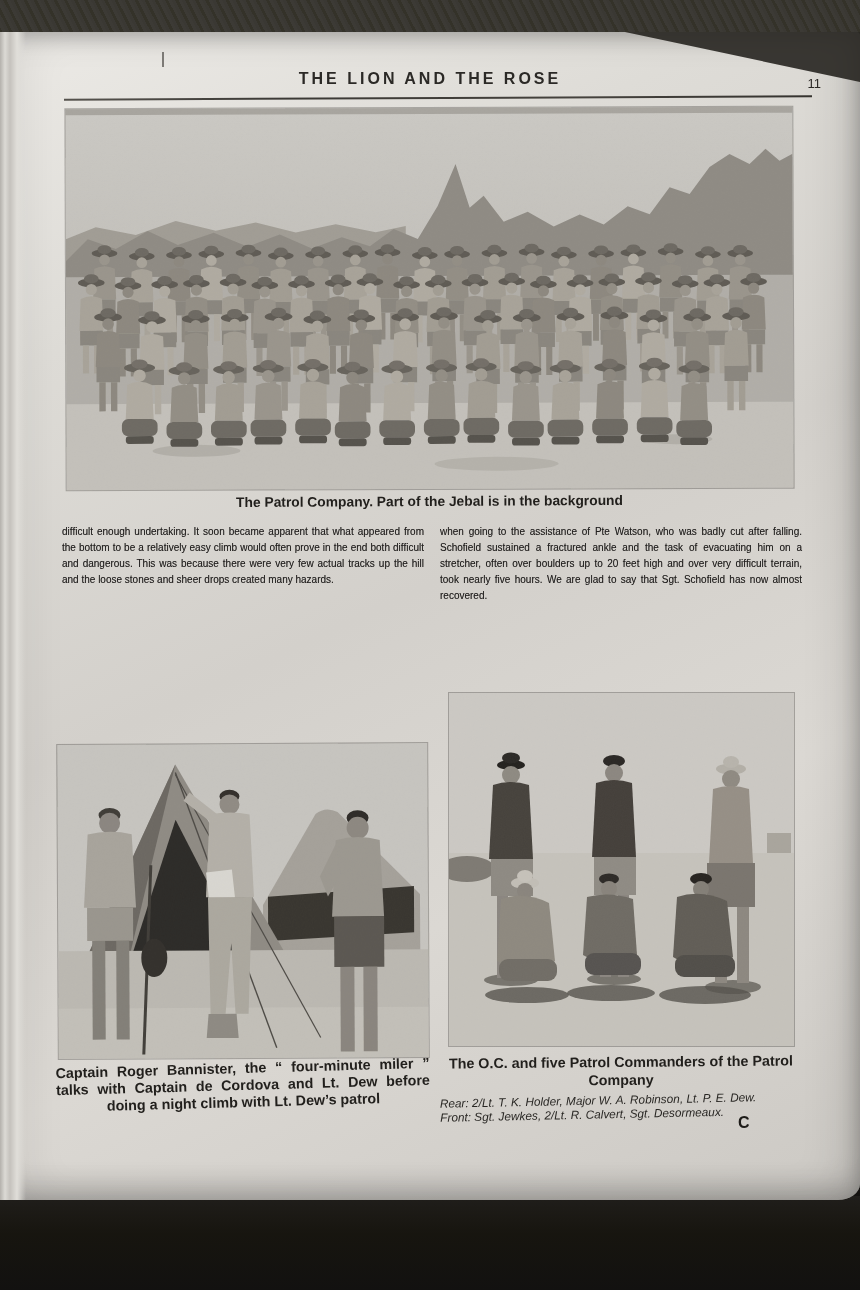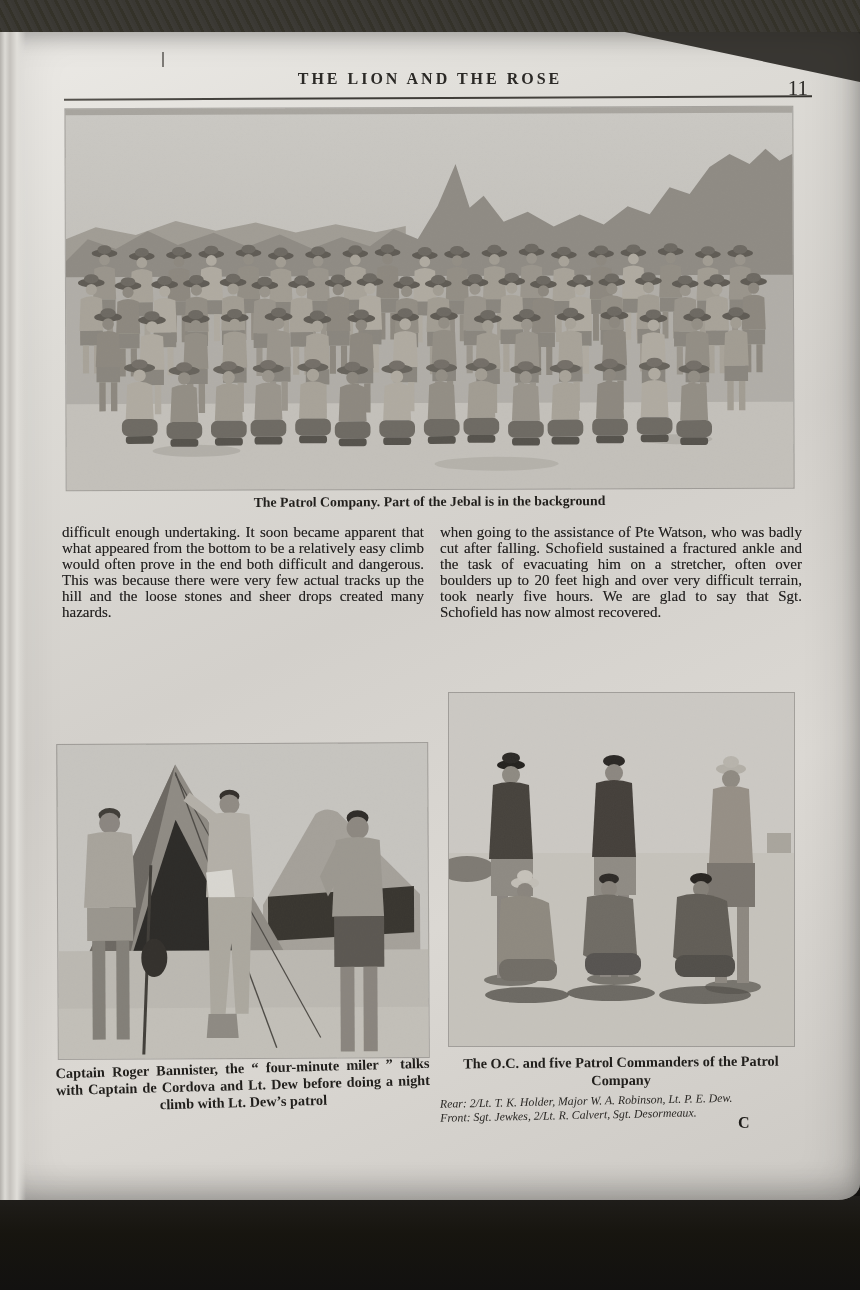--- a/index.html
+++ b/index.html
@@ -1,18 +1,18 @@
 <!DOCTYPE html>
 <html><head>
 <meta charset="utf-8">
 <style>
   * { margin:0; padding:0; box-sizing:border-box; }
   html,body { width:860px; height:1290px; overflow:hidden; background:#141210; }
   .stage { position:relative; width:860px; height:1290px; background:#141210;
-           font-family:Liberation Serif, serif; color:#242220; }
+           font-family:Liberation Sans, sans-serif; color:#242220; }
 
   
   .backdrop-top { position:absolute; left:0; top:0; width:860px; height:40px;
       background:repeating-linear-gradient(63deg,#3a3833 0 3px,#343229 3px 6px,#3c3a35 6px 9px); }
   .backdrop-bottom { position:absolute; left:0; top:1196px; width:860px; height:94px;
       background:linear-gradient(180deg,#201e1b 0%,#17150f 40%,#121110 100%); }
 
   
   .page { position:absolute; left:0; top:32px; width:860px; height:1168px;
       background:linear-gradient(155deg,#eceae6 0%,#dedcd7 22%,#d3d0cb 48%,#dbd8d3 70%,#ccc9c4 100%);
@@ -22,21 +22,21 @@
   .spine { position:absolute; left:0; top:0; width:26px; height:100%;
       background:linear-gradient(90deg,#b4b1ac 0,#dcdad5 5px,#c5c2bd 10px,#e0ded9 17px,rgba(224,222,217,0) 26px); }
   .corner-wedge { position:absolute; right:0; top:0; width:0; height:0;
       border-top:50px solid #2a2824; border-left:235px solid transparent; opacity:.92; }
   .pen-mark { position:absolute; left:162px; top:20px; width:2px; height:15px; background:#504d48; opacity:.7; }
 
   
   .masthead { position:absolute; left:0; top:38px; width:860px; }
   .masthead-title { position:absolute; left:0; top:0; width:860px; text-align:center;
       font-weight:bold; font-size:16px; letter-spacing:3px; color:#2b2926; }
-  .page-number { position:absolute; right:52px; top:6px; font-size:21px; color:#2b2926; }
+  .page-number { position:absolute; right:39px; top:6px; font-size:13px; color:#2b2926; }
   .masthead-rule { position:absolute; left:64px; top:27px; width:748px; height:2px;
       background:linear-gradient(90deg,#55524d,#3b3935 30%,#45423d 70%,#35332f); transform:rotate(-0.25deg); }
 
   
   .photo { position:absolute; background:#bdbab4; box-shadow:0 0 0 1px rgba(60,58,54,.35), inset 0 0 30px rgba(0,0,0,.12); overflow:hidden; }
   .photo svg { display:block; width:100%; height:100%; }
   .photo-top { left:66px; top:76px; width:727px; height:381px; transform:rotate(-0.2deg); }
   .photo-bl  { left:58px; top:712px; width:370px; height:314px; transform:rotate(-0.3deg); }
   .photo-br  { left:449px; top:661px; width:345px; height:353px; }
 
@@ -47,21 +47,21 @@
       font-weight:bold; font-size:14.3px; line-height:17px; text-align:justify; text-align-last:center;
       color:#211f1c; transform:rotate(-1.6deg); }
   .caption-br { position:absolute; left:440px; top:1022px; width:362px; text-align:center;
       font-weight:bold; font-size:14.3px; line-height:17.5px; color:#211f1c; transform:rotate(-0.5deg); }
   .credits { position:absolute; left:440px; top:1062px; width:362px; font-style:italic;
       font-size:11.8px; line-height:13.5px; color:#2a2825; transform:rotate(-1.2deg); }
   .signature-mark { position:absolute; left:738px; top:1082px; font-weight:bold; font-size:16px; color:#1d1b18; }
 
   
   .columns { position:absolute; left:62px; top:492px; width:740px; display:flex; gap:16px; }
-  .col { width:364px; font-size:15px; line-height:16px; text-align:justify; color:#232120;
+  .col { width:364px; font-size:10px; line-height:16px; text-align:justify; color:#232120;
          text-shadow:0 0 .4px rgba(30,28,26,.45); }
   .col p { margin:0; }
   .col p.indent { text-indent:15px; }
 </style>
 </head>
 <body>
 
 <div class="stage">
 
   <div class="backdrop-top"></div>

